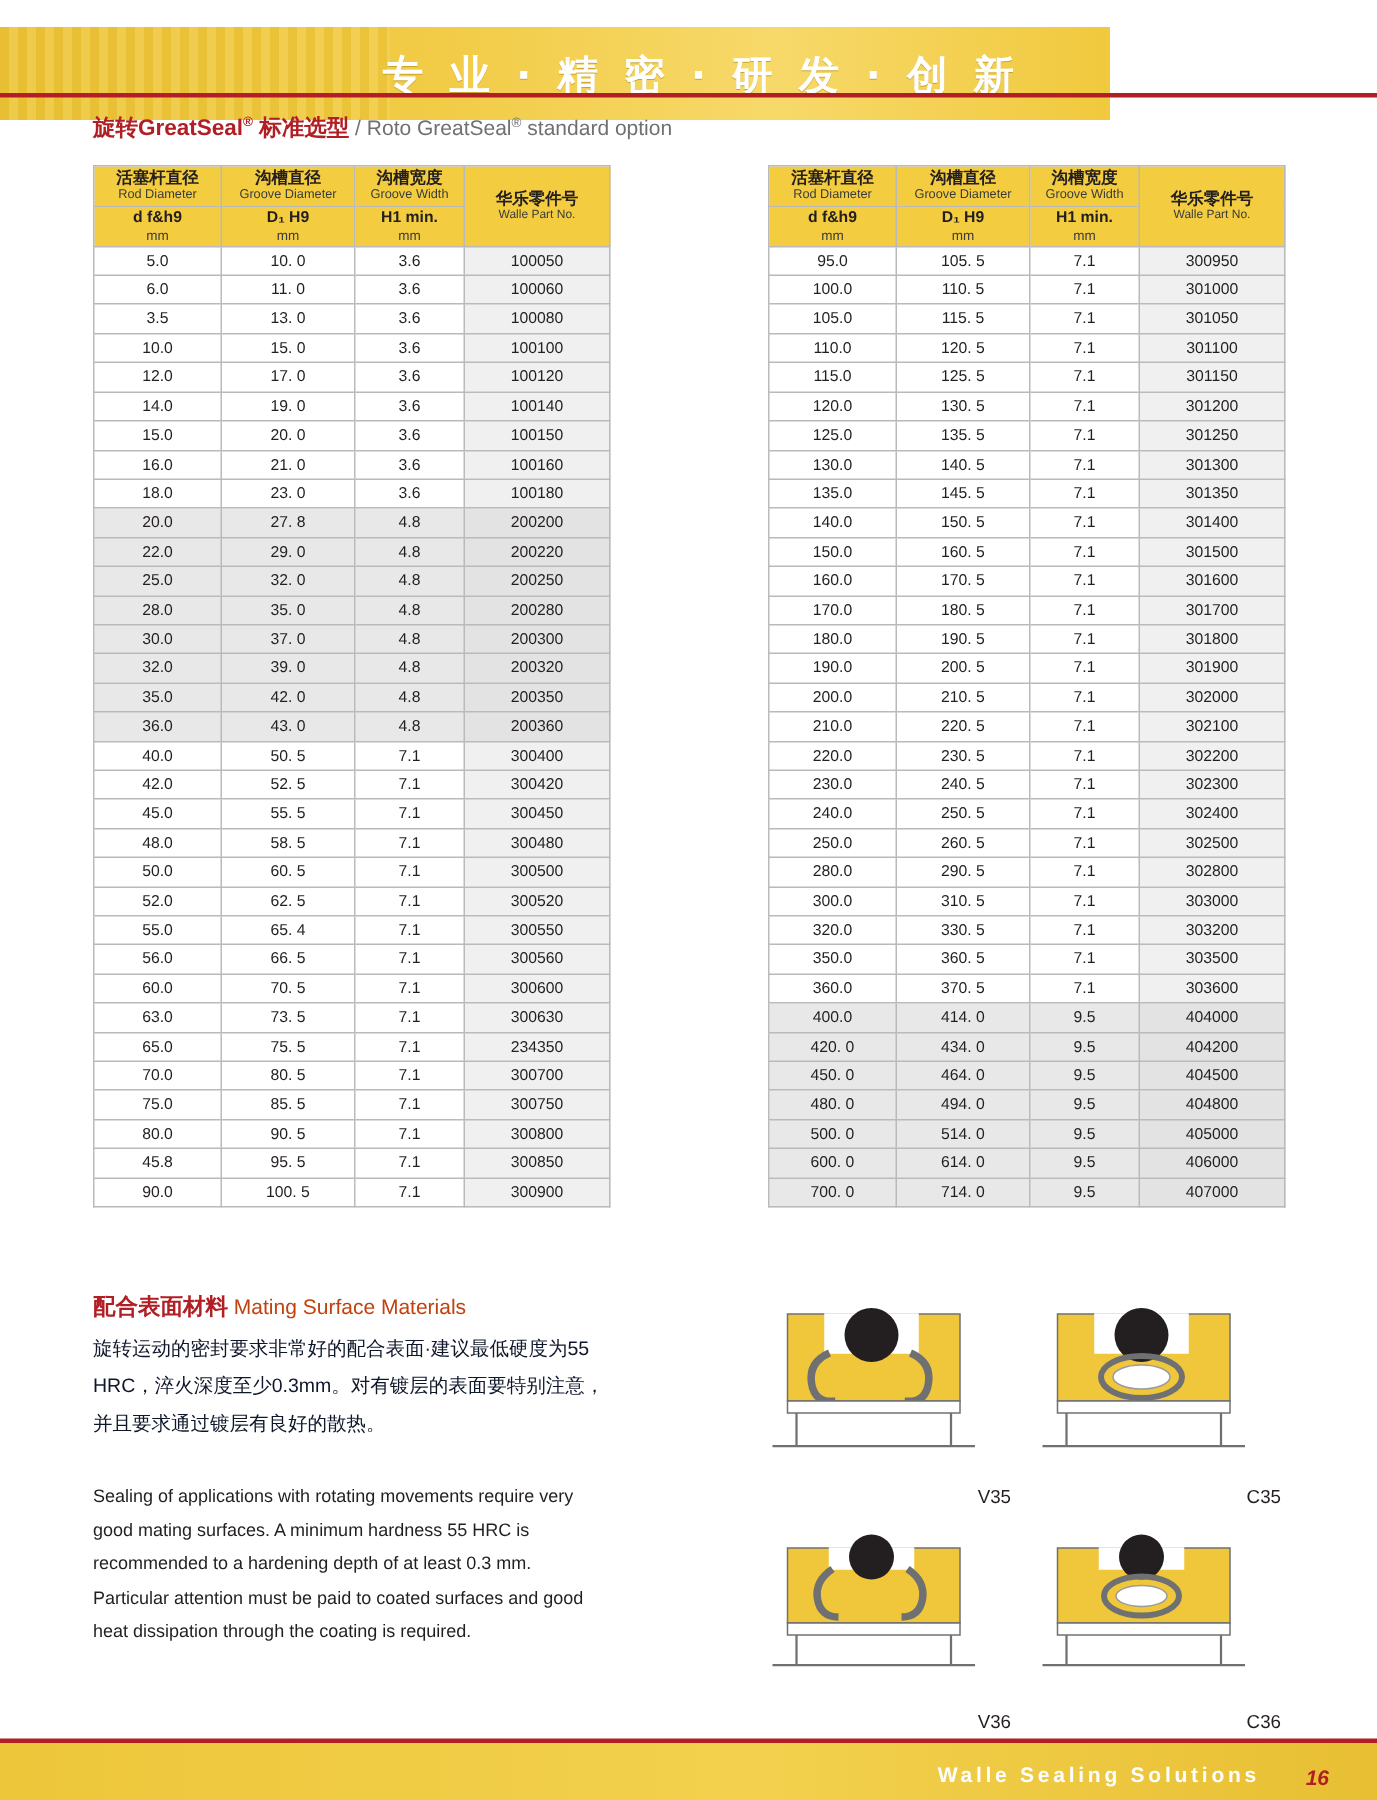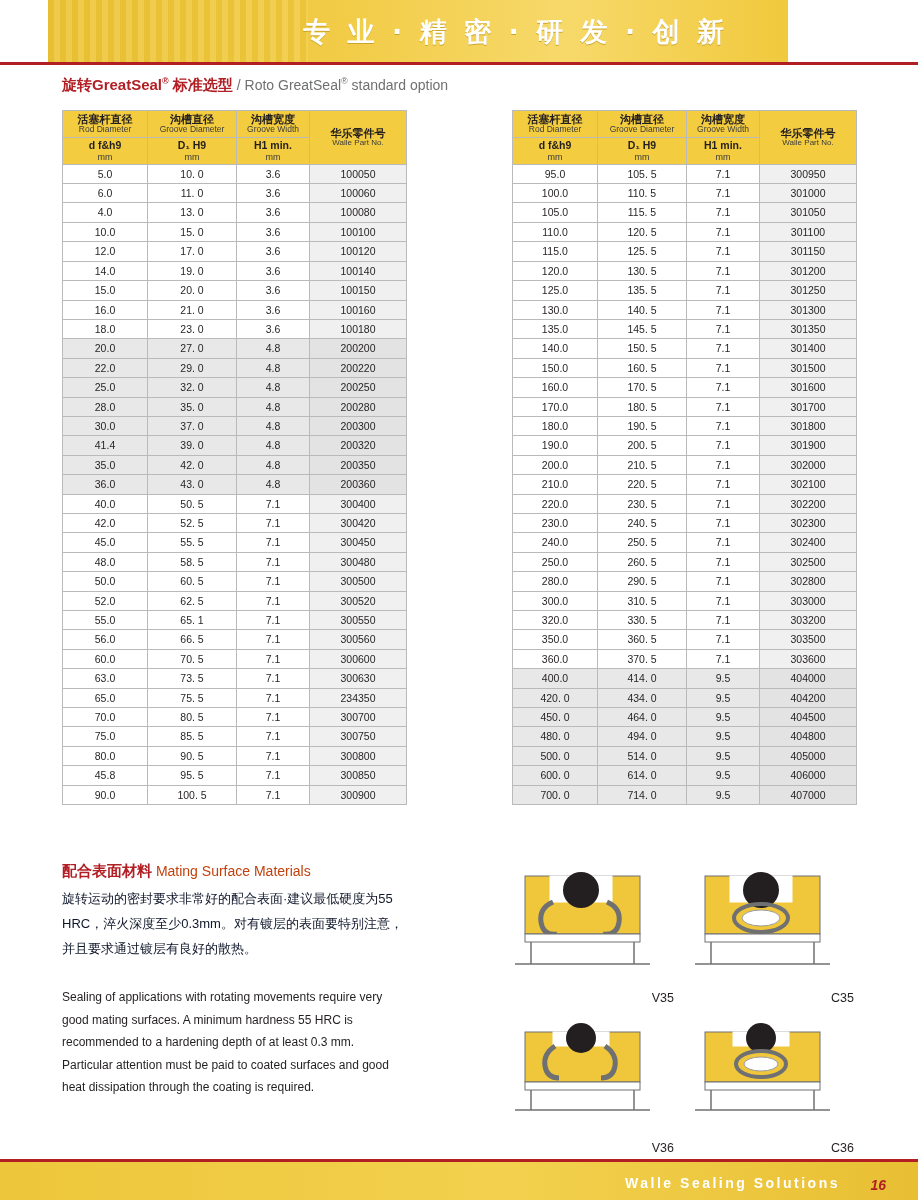--- a/index.html
+++ b/index.html
@@ -5,24 +5,23 @@
   html,body{margin:0;padding:0;}
   body{
     width:918px;height:1200px;
     background:#ffffff;
     font-family:"Liberation Sans", sans-serif;
     position:relative;
     overflow:hidden;
   }
   
   .page-header{
-    position:absolute;left:0;top:0;width:740px;height:62px;
+    position:absolute;left:0;top:18px;width:740px;height:62px;
     background:#f0c63a;
     background:linear-gradient(90deg,#e8bf33 0%,#f2cc47 40%,#f7d96a 70%,#f1c93d 100%);
-    margin-left:48px;
   }
   .header-stripe-left{
     position:absolute;left:0;top:0;width:260px;height:62px;
     background:repeating-linear-gradient(90deg,#e8bf33 0px,#e8bf33 6px,#f4d35e 6px,#f4d35e 12px);
     opacity:.55;
   }
   .header-title{
     position:absolute;right:60px;top:14px;
     font-family:"DejaVu Sans", sans-serif;
     font-size:27px;letter-spacing:4px;color:#ffffff;
@@ -175,21 +174,21 @@
         <td class="c3">3.6</td>
         <td class="c4 part-cell">100050</td>
       </tr>
       <tr class="white">
         <td class="c1">6.0</td>
         <td class="c2">11. 0</td>
         <td class="c3">3.6</td>
         <td class="c4 part-cell">100060</td>
       </tr>
       <tr class="white">
-        <td class="c1">4.0</td>
+        <td class="c1">3.5</td>
         <td class="c2">13. 0</td>
         <td class="c3">3.6</td>
         <td class="c4 part-cell">100080</td>
       </tr>
       <tr class="white">
         <td class="c1">10.0</td>
         <td class="c2">15. 0</td>
         <td class="c3">3.6</td>
         <td class="c4 part-cell">100100</td>
       </tr>
@@ -218,21 +217,21 @@
         <td class="c4 part-cell">100160</td>
       </tr>
       <tr class="white">
         <td class="c1">18.0</td>
         <td class="c2">23. 0</td>
         <td class="c3">3.6</td>
         <td class="c4 part-cell">100180</td>
       </tr>
       <tr class="band">
         <td class="c1">20.0</td>
-        <td class="c2">27. 0</td>
+        <td class="c2">27. 8</td>
         <td class="c3">4.8</td>
         <td class="c4 part-cell">200200</td>
       </tr>
       <tr class="band">
         <td class="c1">22.0</td>
         <td class="c2">29. 0</td>
         <td class="c3">4.8</td>
         <td class="c4 part-cell">200220</td>
       </tr>
       <tr class="band">
@@ -247,21 +246,21 @@
         <td class="c3">4.8</td>
         <td class="c4 part-cell">200280</td>
       </tr>
       <tr class="band">
         <td class="c1">30.0</td>
         <td class="c2">37. 0</td>
         <td class="c3">4.8</td>
         <td class="c4 part-cell">200300</td>
       </tr>
       <tr class="band">
-        <td class="c1">41.4</td>
+        <td class="c1">32.0</td>
         <td class="c2">39. 0</td>
         <td class="c3">4.8</td>
         <td class="c4 part-cell">200320</td>
       </tr>
       <tr class="band">
         <td class="c1">35.0</td>
         <td class="c2">42. 0</td>
         <td class="c3">4.8</td>
         <td class="c4 part-cell">200350</td>
       </tr>
@@ -302,21 +301,21 @@
         <td class="c4 part-cell">300500</td>
       </tr>
       <tr class="white">
         <td class="c1">52.0</td>
         <td class="c2">62. 5</td>
         <td class="c3">7.1</td>
         <td class="c4 part-cell">300520</td>
       </tr>
       <tr class="white">
         <td class="c1">55.0</td>
-        <td class="c2">65. 1</td>
+        <td class="c2">65. 4</td>
         <td class="c3">7.1</td>
         <td class="c4 part-cell">300550</td>
       </tr>
       <tr class="white">
         <td class="c1">56.0</td>
         <td class="c2">66. 5</td>
         <td class="c3">7.1</td>
         <td class="c4 part-cell">300560</td>
       </tr>
       <tr class="white">

